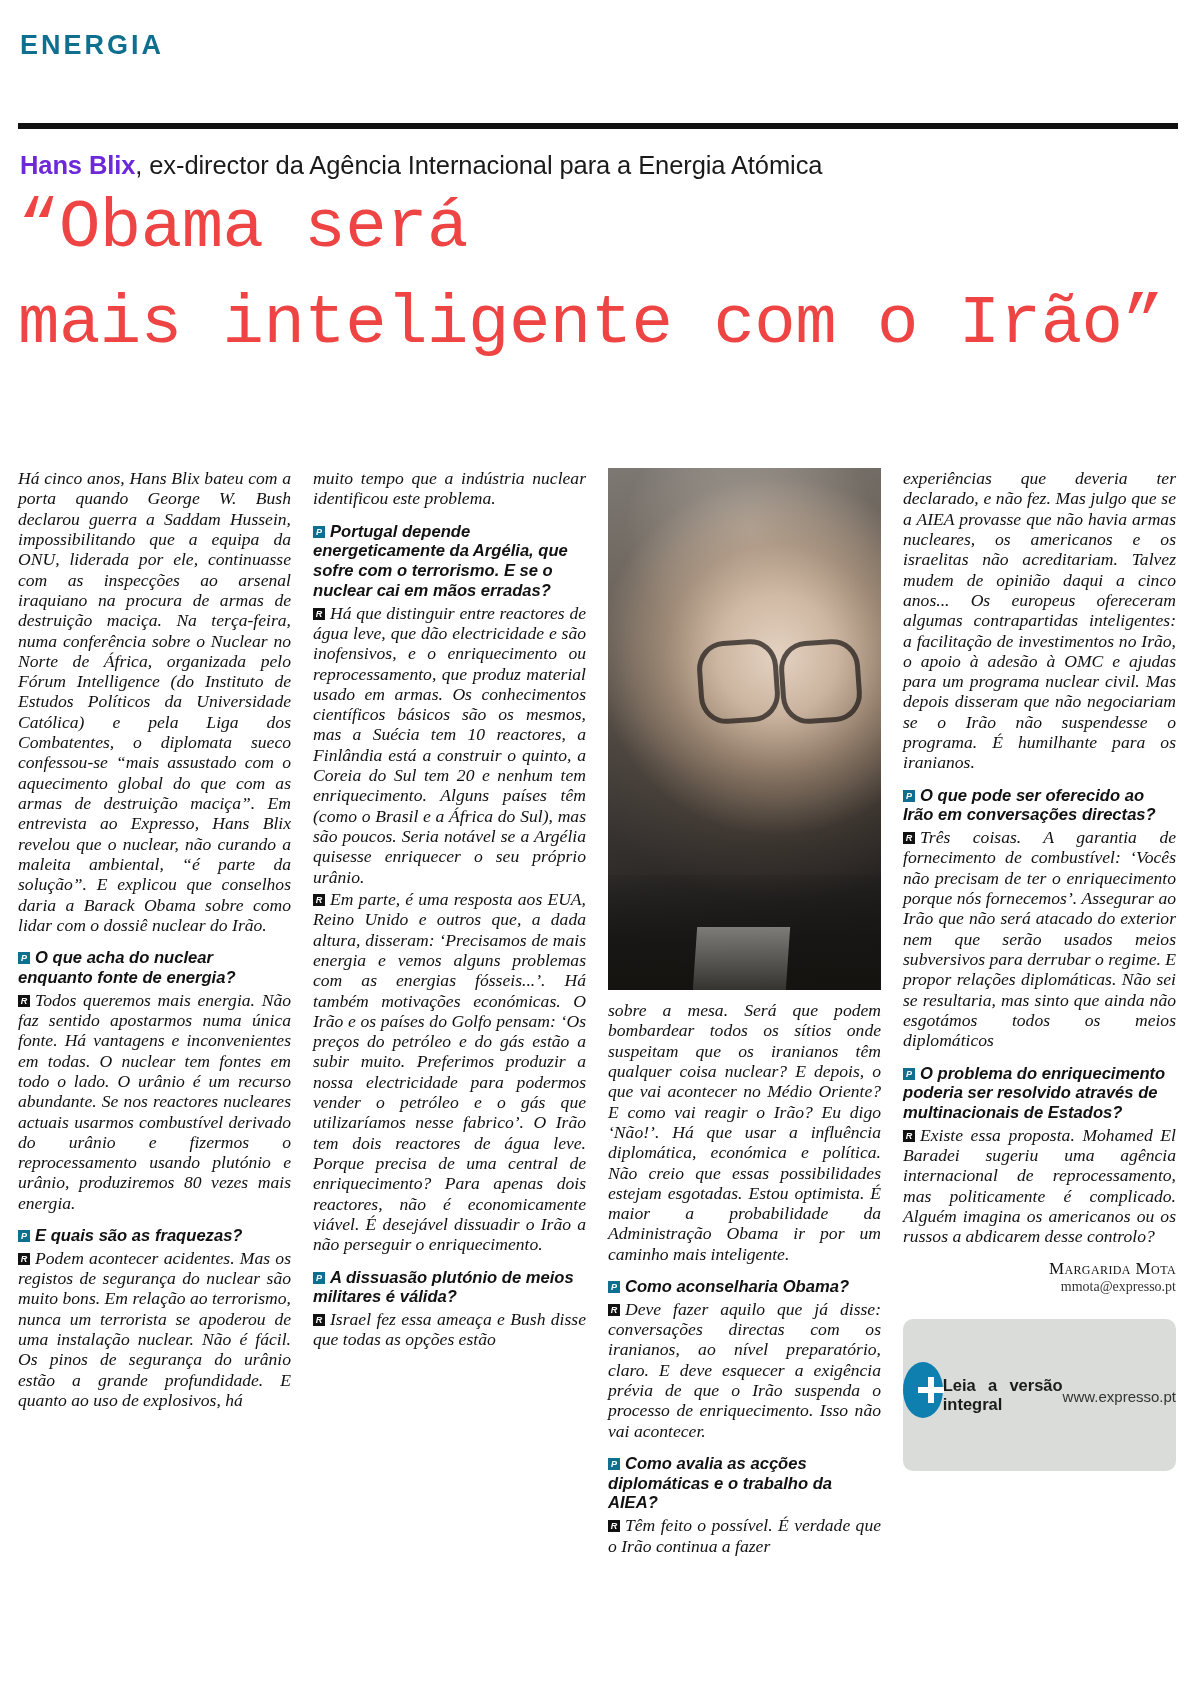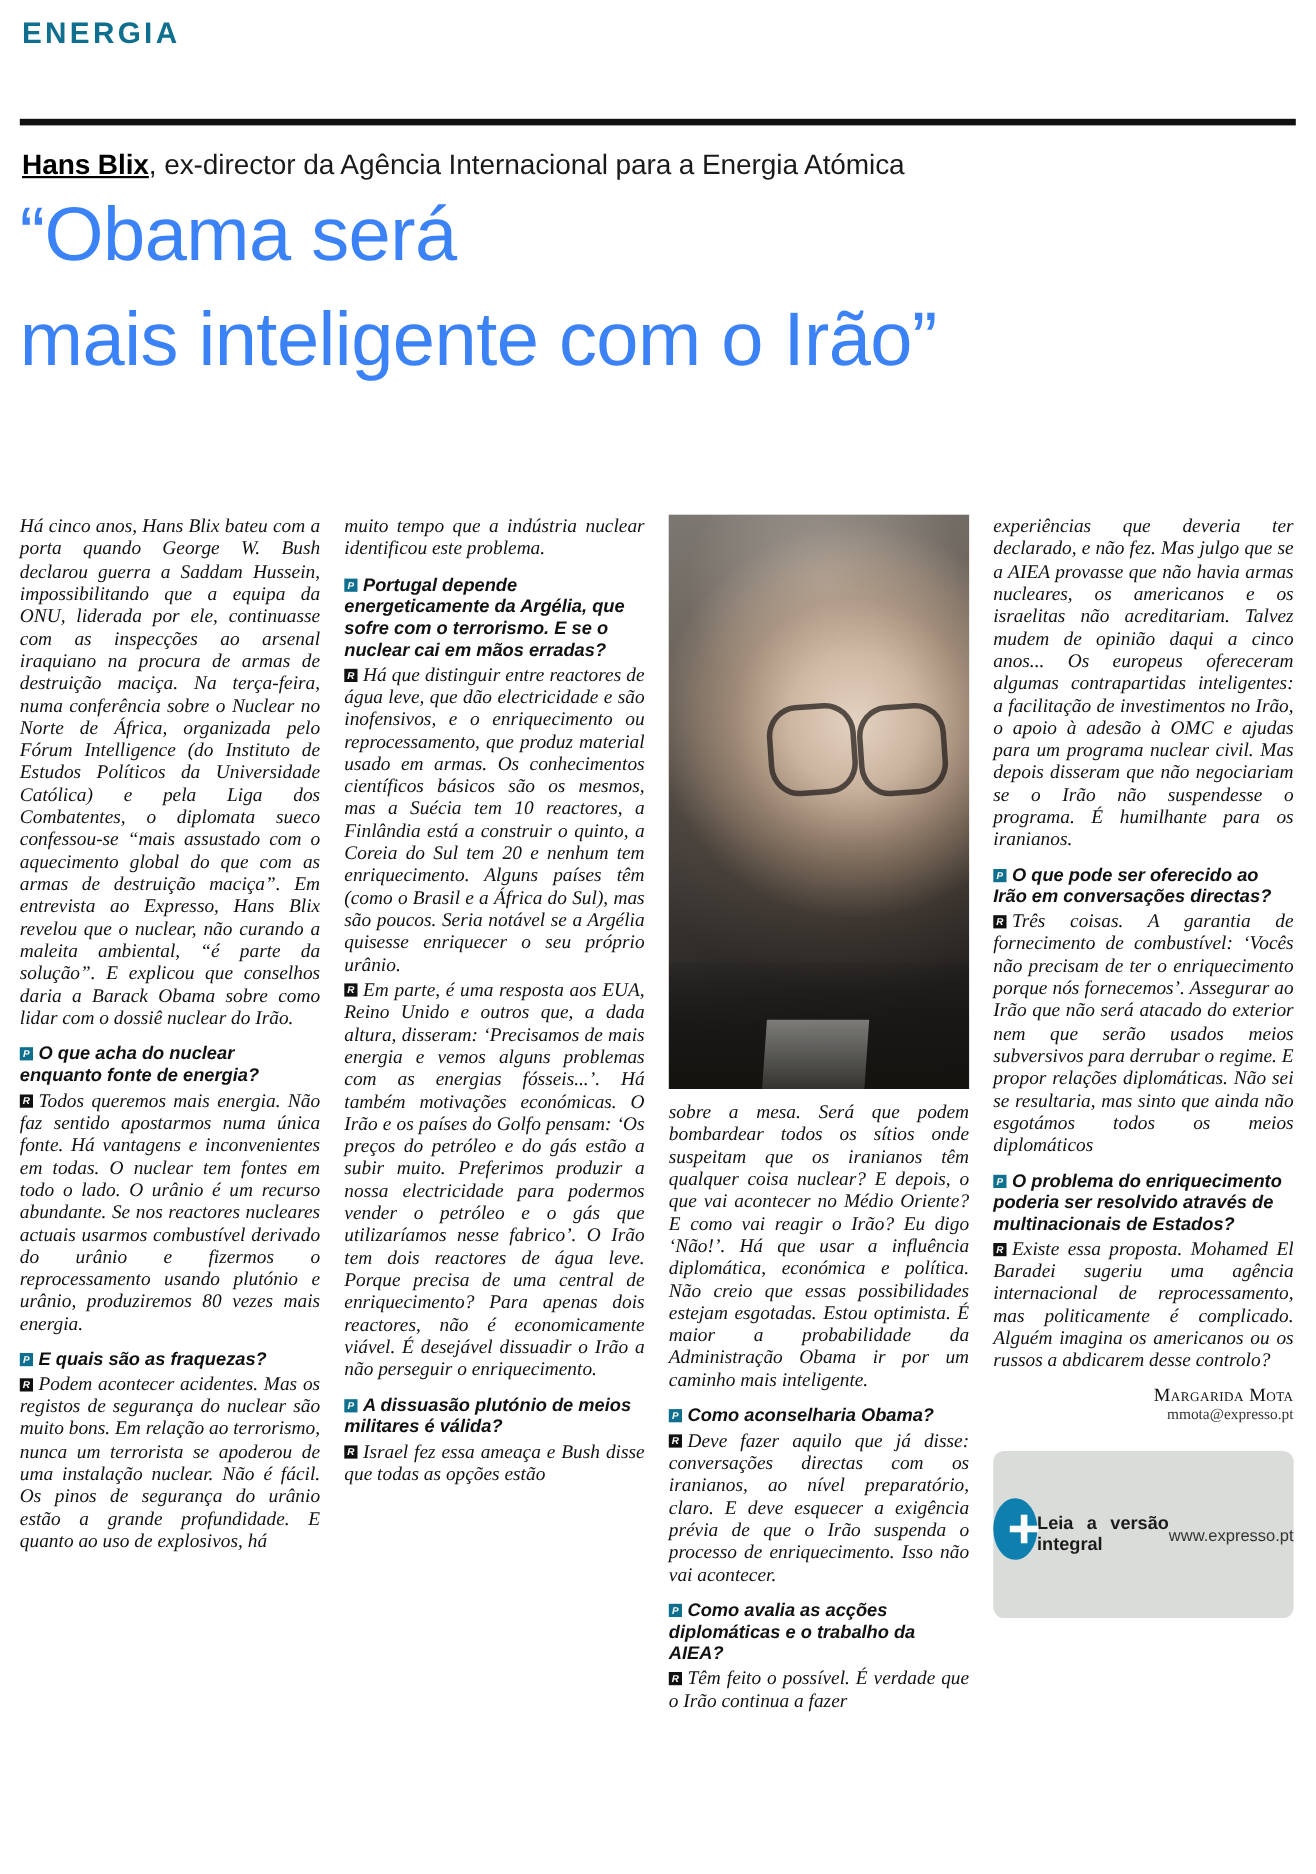--- a/index.html
+++ b/index.html
@@ -12,21 +12,21 @@
     height: 1704px;
     font-family: "Liberation Serif", serif;
     color: #111111;
     position: relative;
     overflow: hidden;
   }
   .page {
     width: 1196px;
     height: 1704px;
     box-sizing: border-box;
-    padding: 1px 18px;
+    padding: 16px 18px;
     position: relative;
   }
 
   
   .kicker {
     font-family: "Liberation Sans", sans-serif;
     font-weight: bold;
     font-size: 27px;
     letter-spacing: 3px;
     color: #0f6f8f;
@@ -43,28 +43,27 @@
   .standfirst {
     font-family: "Liberation Sans", sans-serif;
     font-size: 25.5px;
     color: #1a1a1a;
     padding-top: 22px;
     padding-left: 2px;
     letter-spacing: -0.1px;
   }
   .standfirst .name {
     font-weight: bold;
-    color: #000000;
-    text-decoration: underline;
+    color: #6d28d9;
   }
   .headline {
-    font-family: Liberation Sans, sans-serif;
+    font-family: Liberation Mono, monospace;
     font-size: 69px;
     line-height: 0.99;
-    color: #3b82f6;
+    color: #ef4444;
     padding-top: 14px;
     padding-left: 0px;
     letter-spacing: -0.5px;
   }
   .headline .l2 { display:block;margin-top:28px; }
 
   
   .cols {
     position: absolute;
     top: 468px;

